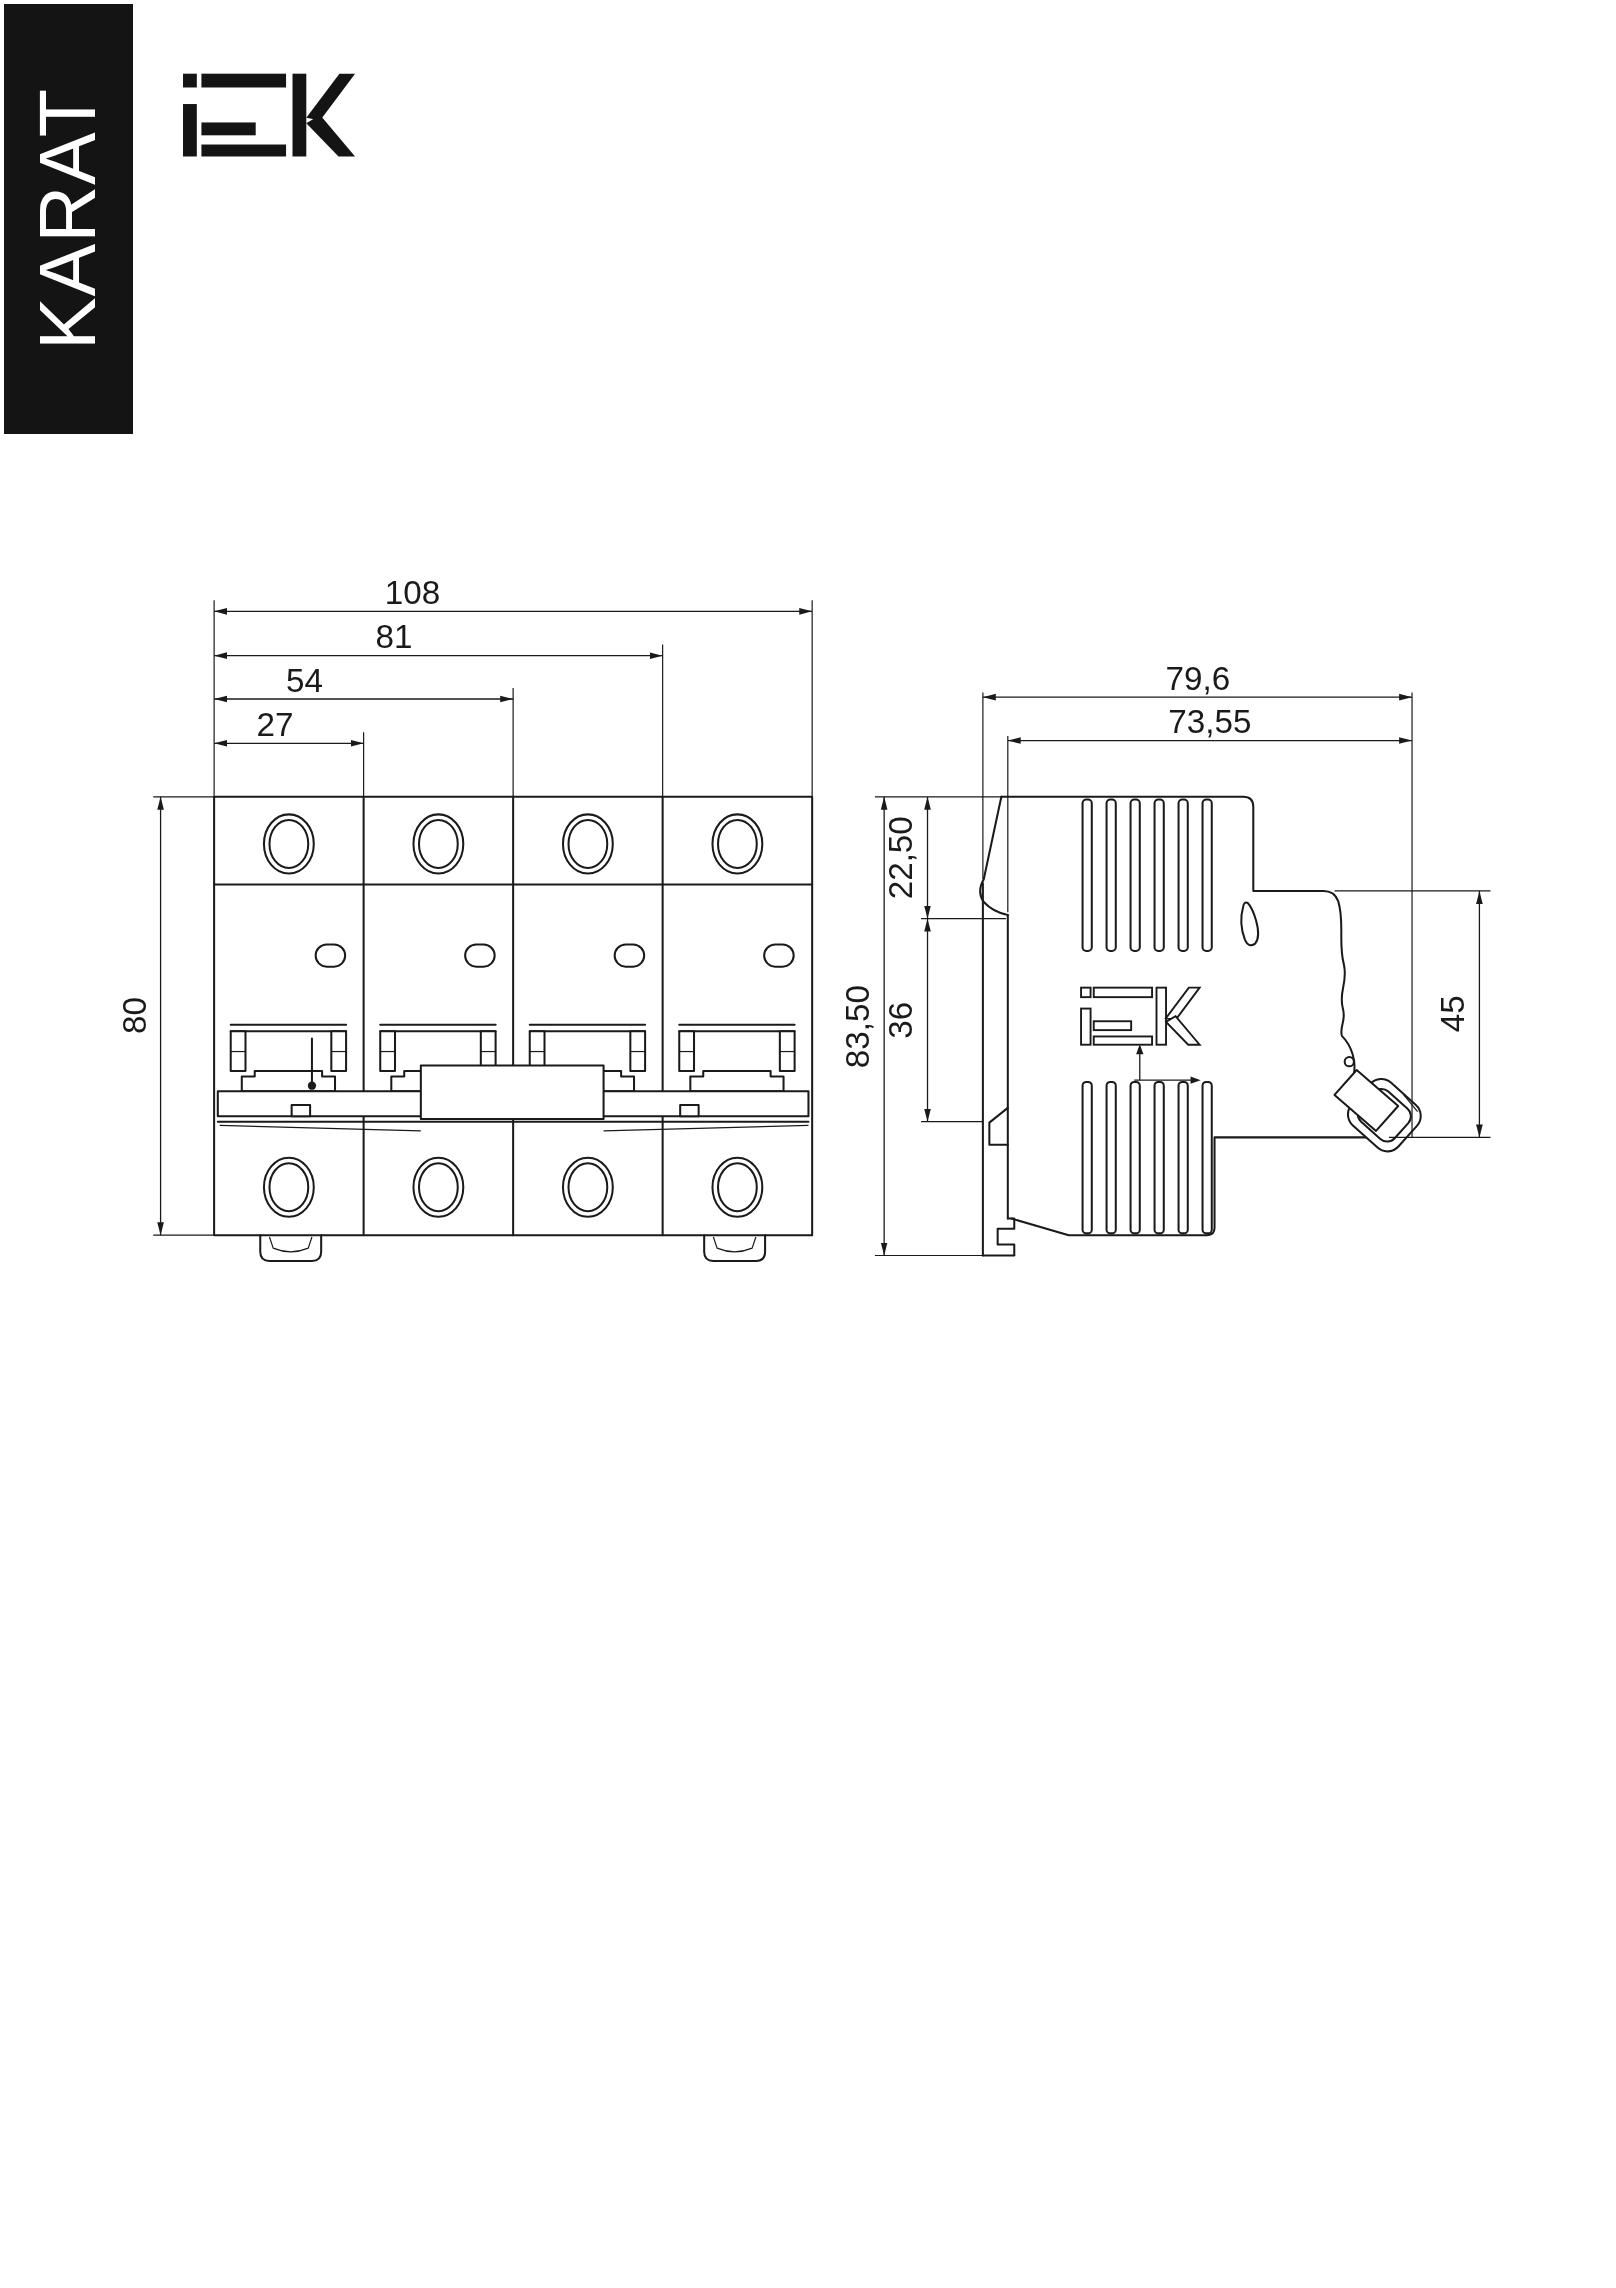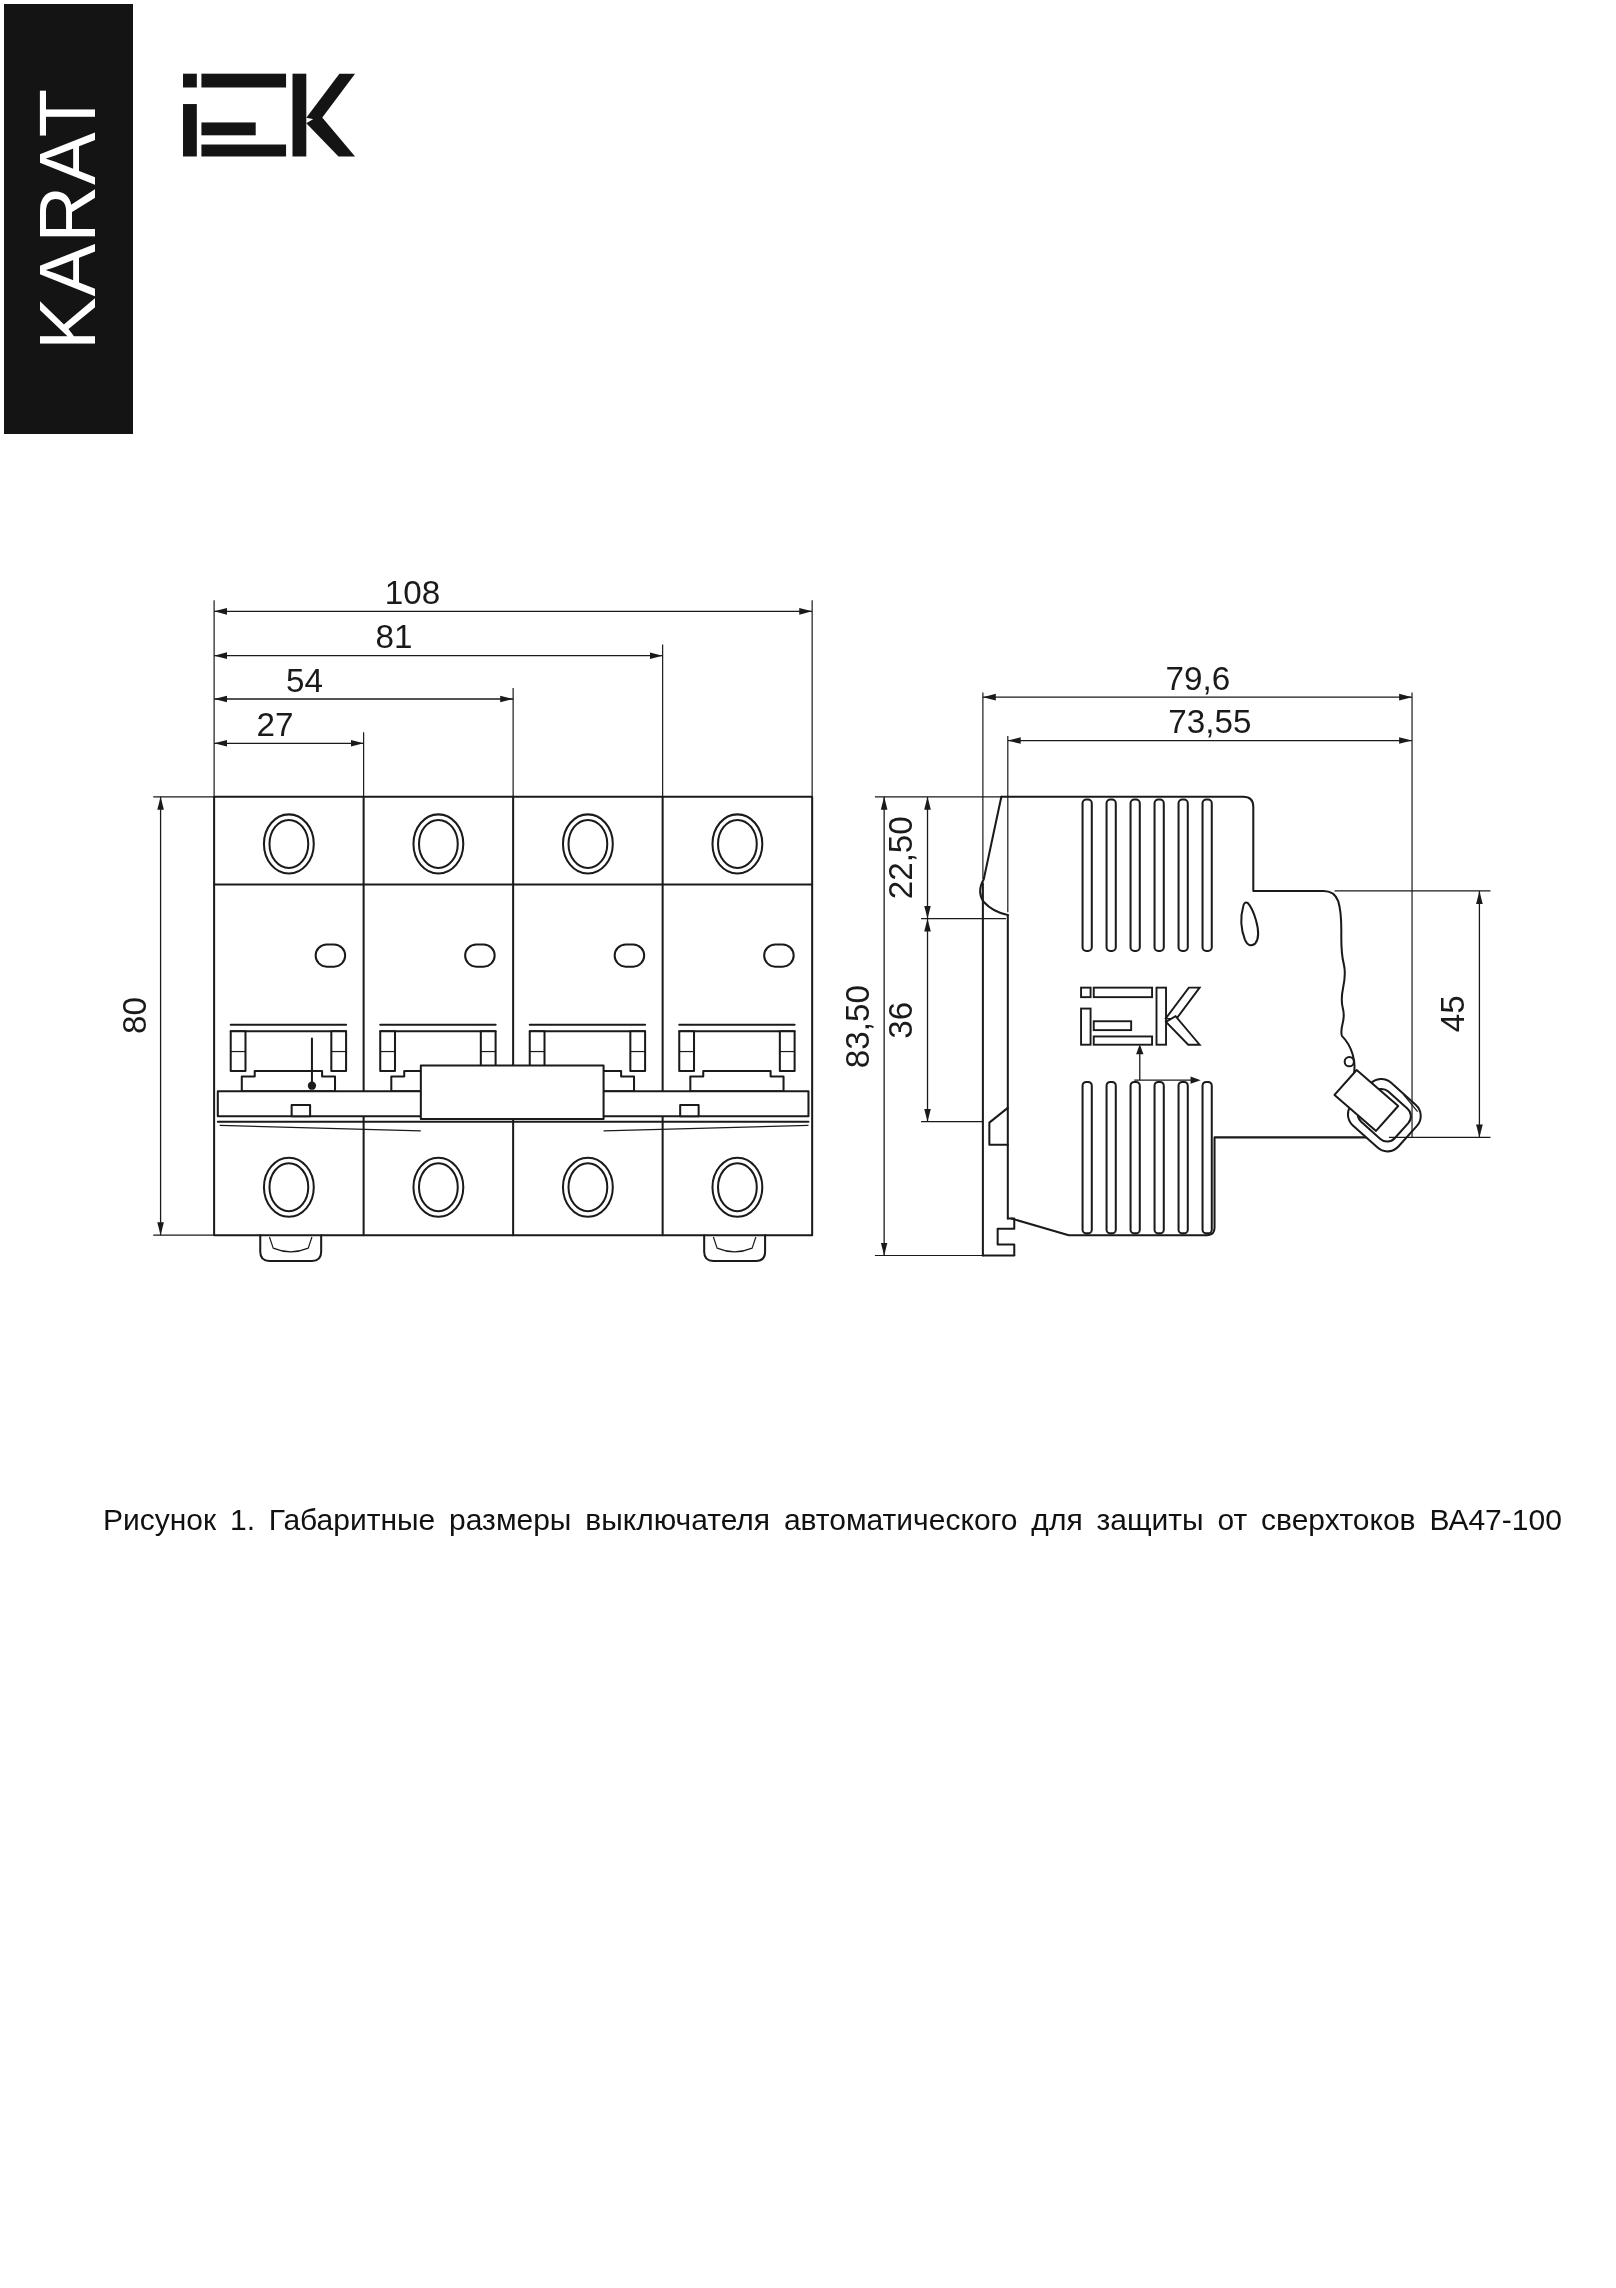--- a/index.html
+++ b/index.html
@@ -268,16 +268,15 @@
         <line class="dim" x1="1005" y1="995" x2="1005" y2="1215" marker-start="url(#arr)" marker-end="url(#arr)"></line>
         <text class="dimtext" x="988" y="1105" text-anchor="middle" transform="rotate(-90 988 1105)">36</text>
         <line class="thin" x1="1446" y1="965" x2="1615" y2="965"></line>
         <line class="thin" x1="1505" y1="1232" x2="1615" y2="1232"></line>
         <line class="dim" x1="1603" y1="965" x2="1603" y2="1232" marker-start="url(#arr)" marker-end="url(#arr)"></line>
         <text class="dimtext" x="1586" y="1098" text-anchor="middle" transform="rotate(-90 1586 1098)">45</text>
       </g>
     </g>
   </svg>
 
-  <div id="caption">Рисунок 1. Габаритные размеры выключателя автоматического для защиты от сверхтоков ВА47-100</div>
 
 </div>
 
 
 </body></html>

